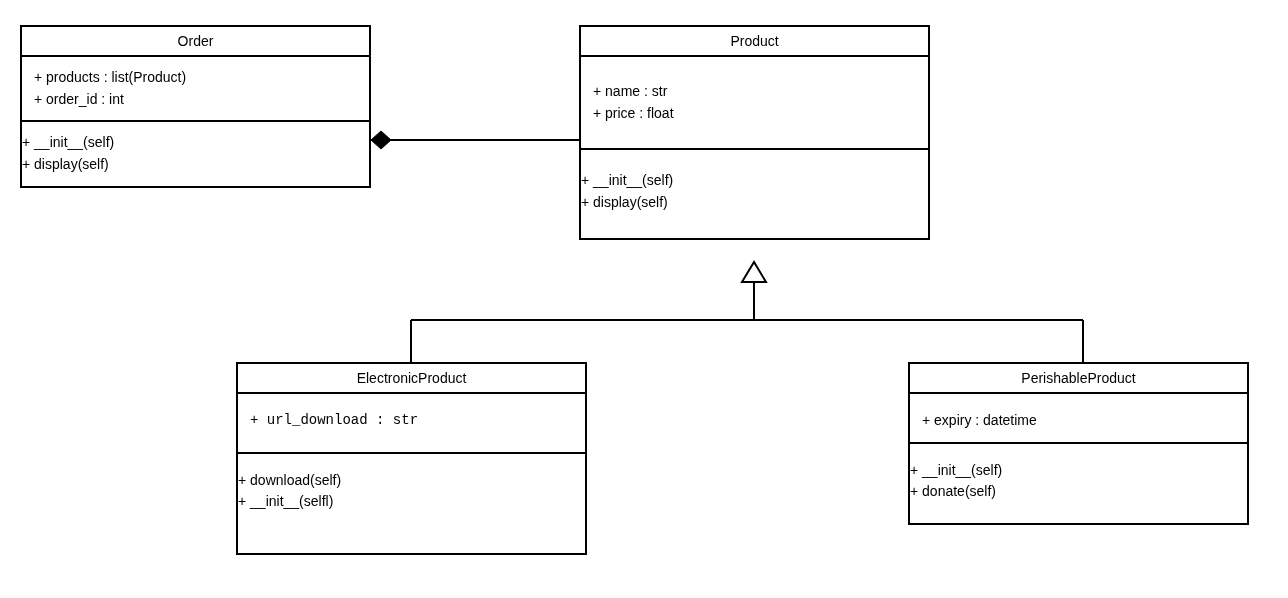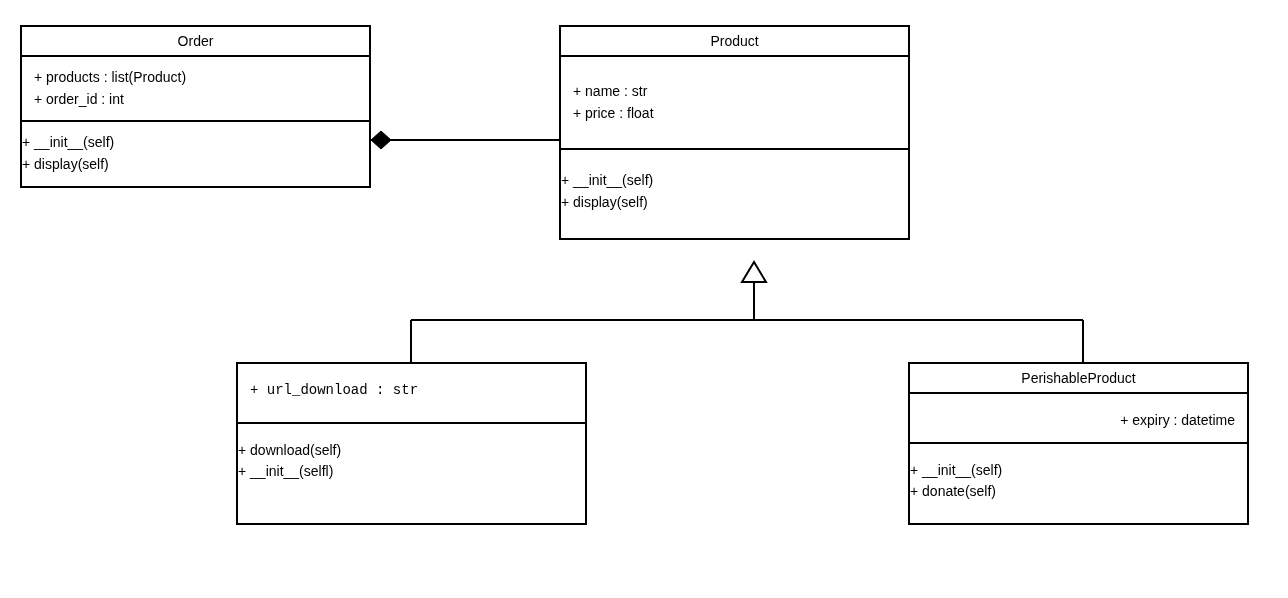--- a/index.html
+++ b/index.html
@@ -61,44 +61,45 @@
   <div class="uml-attrs">
     <div class="row">+ products : list(Product)</div>
     <div class="row">+ order_id : int</div>
   </div>
   <div class="uml-methods">
     <div class="row">+ __init__(self)</div>
     <div class="row">+ display(self)</div>
   </div>
 </div>
 
-<div class="uml-class" style="left:559px; top:25px; width:351px;">
+<div class="uml-class" style="left:579px; top:25px; width:351px;">
   <div class="uml-name">Product</div>
   <div class="uml-attrs" style="padding-top:24px; padding-bottom:24px;">
     <div class="row">+ name : str</div>
     <div class="row">+ price : float</div>
   </div>
   <div class="uml-methods" style="padding-top:20px; padding-bottom:24px;">
     <div class="row">+ __init__(self)</div>
     <div class="row">+ display(self)</div>
   </div>
 </div>
 
 <div class="uml-class" style="left:236px; top:362px; width:351px;">
+  <div class="uml-name">ElectronicProduct</div>
   <div class="uml-attrs" style="padding-top:16px; padding-bottom:20px;font-family:Liberation Mono, monospace;">
     <div class="row">+ url_download : str</div>
   </div>
   <div class="uml-methods" style="padding-top:16px; padding-bottom:40px;">
     <div class="row">+ download(self)</div>
     <div class="row">+ __init__(selfl)</div>
   </div>
 </div>
 
 <div class="uml-class" style="left:908px; top:362px; width:341px;">
   <div class="uml-name">PerishableProduct</div>
-  <div class="uml-attrs" style="padding-top:16px; text-align:right;">
+  <div class="uml-attrs" style="padding-top:16px; ">
     <div class="row">+ expiry : datetime</div>
   </div>
   <div class="uml-methods" style="padding-top:16px; padding-bottom:20px;">
     <div class="row">+ __init__(self)</div>
     <div class="row">+ donate(self)</div>
   </div>
 </div>
 
 </body></html>

